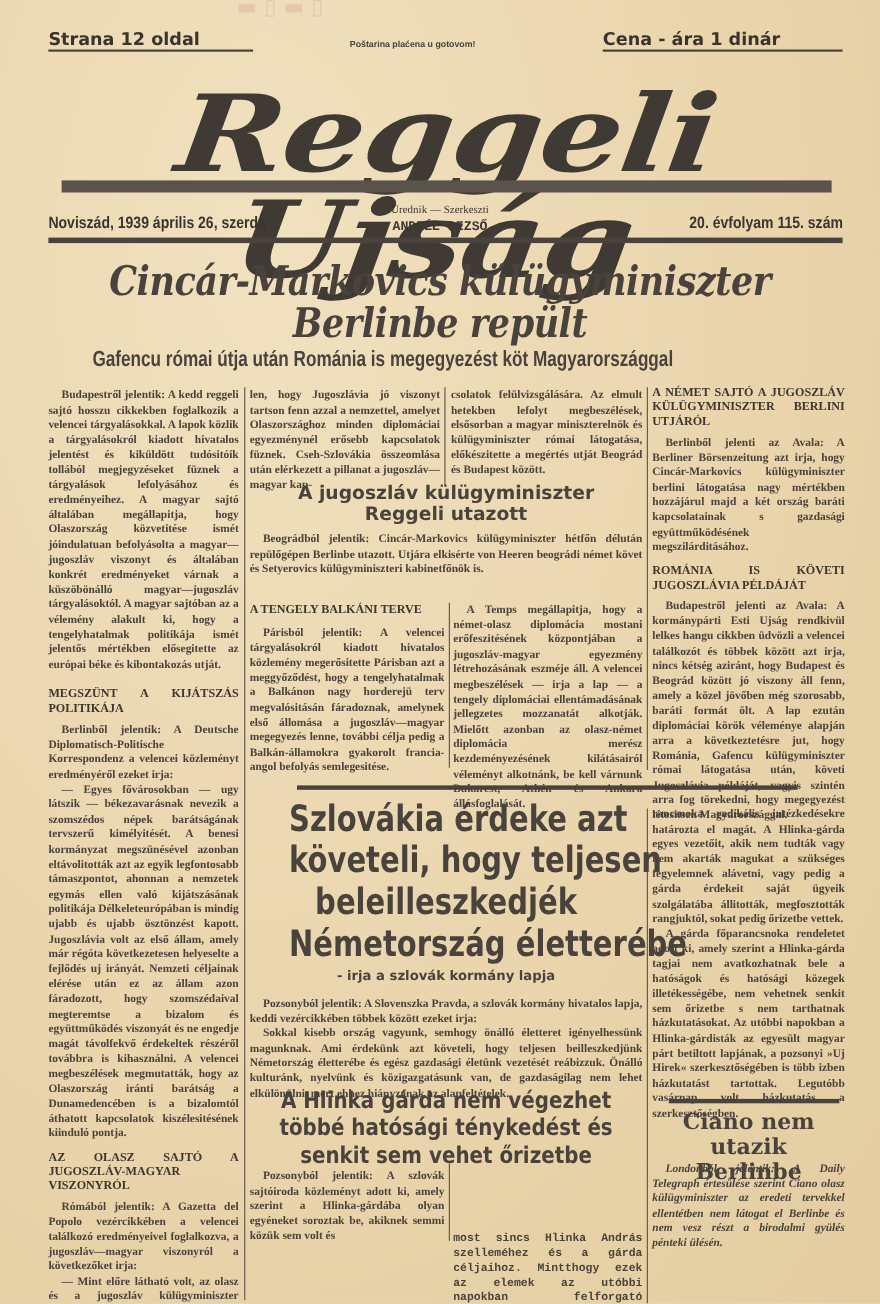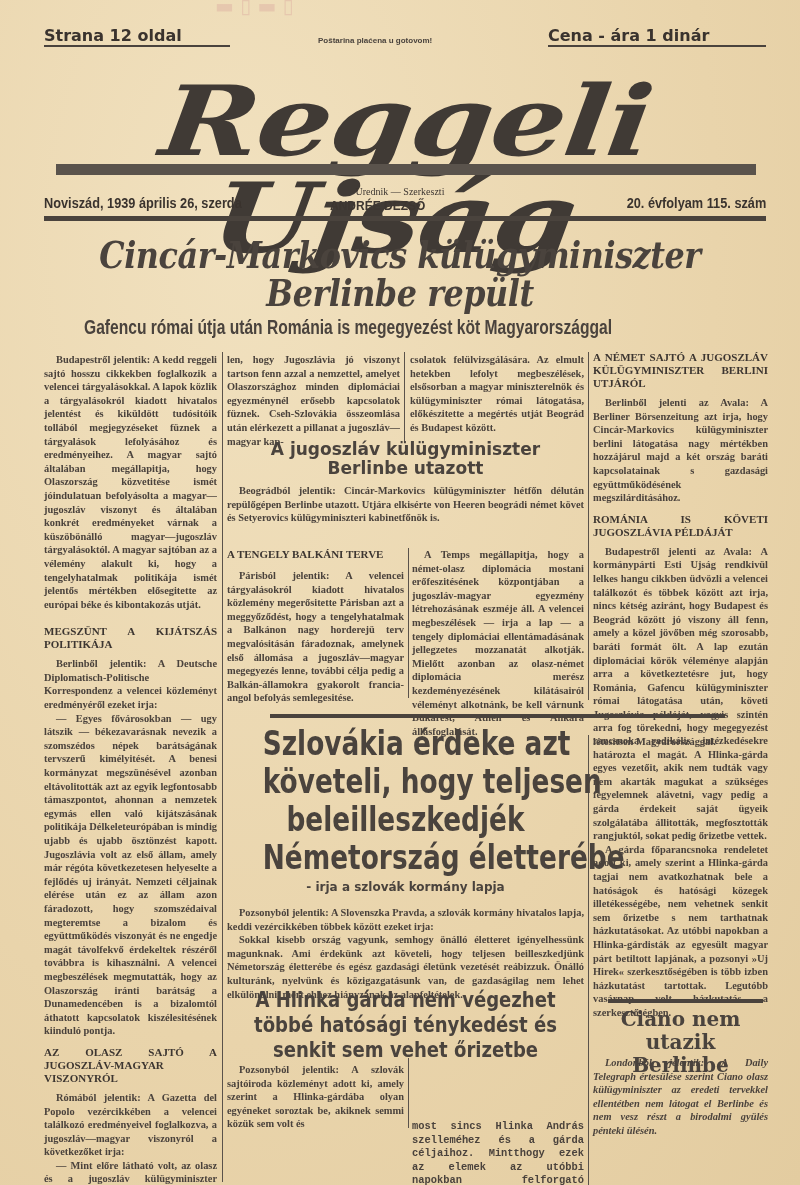--- a/index.html
+++ b/index.html
@@ -21,21 +21,21 @@
   .topline { font-family: "DejaVu Sans", sans-serif; font-weight: bold; font-size: 16px; color: #3a332e; }
   .tiny { font-family: Liberation Sans, sans-serif; font-size: 8px; font-weight: bold; color: #4a433d; }
   .masthead {
     font-family: "DejaVu Serif", serif; font-style: italic; font-weight: bold;
     font-size: 118px; letter-spacing: -2px; color: #403a35; line-height: 1;
     text-align: center; transform: scaleY(0.82) skewX(-6deg);
   }
   .dateline { font-family: "Liberation Sans", sans-serif; font-weight: bold; font-size: 15px; color: #3a332e; transform: scaleX(0.85); transform-origin: left; white-space: nowrap; }
   .dateline.right { transform-origin: right; text-align: right; }
   .editor-label { font-family: "Liberation Serif", serif; font-size: 10px; text-align: center; }
-  .editor-name { font-family: Liberation Sans, sans-serif; font-weight: bold; font-size: 12px; text-align: left; }
+  .editor-name { font-family: Liberation Mono, monospace; font-weight: bold; font-size: 12px; text-align: center; }
 
   .head1 {
     font-family: "DejaVu Serif", serif; font-style: italic; font-weight: bold;
     font-size: 37px; line-height: 38px; text-align: center; color: #4a433d;
     transform: scaleX(0.86); letter-spacing: -0.5px;
   }
   .head2 { font-family: "Liberation Sans", sans-serif; font-weight: bold; font-size: 20px; text-align: center; color: #4a433d; transform: scaleX(0.78); white-space: nowrap; }
 
   .col { position: absolute; font-size: 10.4px; line-height: 13.6px; text-align: justify; color: #4a423c; font-weight: bold; }
   .col p { text-indent: 12px; }
@@ -99,21 +99,21 @@
 <div class="col" style="left:227px;top:353px;width:173px;">
   <div>len, hogy Jugoszlávia jó viszonyt tartson fenn azzal a nemzettel, amelyet Olaszországhoz minden diplomáciai egyezménynél erősebb kapcsolatok füznek. Cseh-Szlovákia összeomlása után elérkezett a pillanat a jugoszláv—magyar kap-</div>
 </div>
 
 <div class="col" style="left:410px;top:353px;width:174px;">
   <div>csolatok felülvizsgálására. Az elmult hetekben lefolyt megbeszélések, elsősorban a magyar miniszterelnök és külügyminiszter római látogatása, előkészitette a megértés utját Beográd és Budapest között.</div>
 </div>
 
 <div class="abs" style="left:227px;top:440px;width:357px;">
   <div class="subhead-c">A jugoszláv külügyminiszter</div>
-  <div class="subhead-c">Berlinbe utazott</div>
+  <div class="subhead-c">Reggeli utazott</div>
 </div>
 <div class="col" style="left:227px;top:484px;width:357px;">
   <p>Beográdból jelentik: Cincár-Markovics külügyminiszter hétfőn délután repülőgépen Berlinbe utazott. Utjára elkisérte von Heeren beográdi német követ és Setyerovics külügyminiszteri kabinetfőnök is.</p>
 </div>
 
 <div class="col" style="left:227px;top:544px;width:177px;">
   <div class="sub" style="margin:4px 0 8px 0;">A TENGELY BALKÁNI TERVE</div>
   <p>Párisból jelentik: A velencei tárgyalásokról kiadott hivatalos közlemény megerősitette Párisban azt a meggyőződést, hogy a tengelyhatalmak a Balkánon nagy horderejü terv megvalósitásán fáradoznak, amelynek első állomása a jugoszláv—magyar megegyezés lenne, további célja pedig a Balkán-államokra gyakorolt francia-angol befolyás semlegesitése.</p>
 </div>
 <div class="col" style="left:412px;top:548px;width:172px;">

